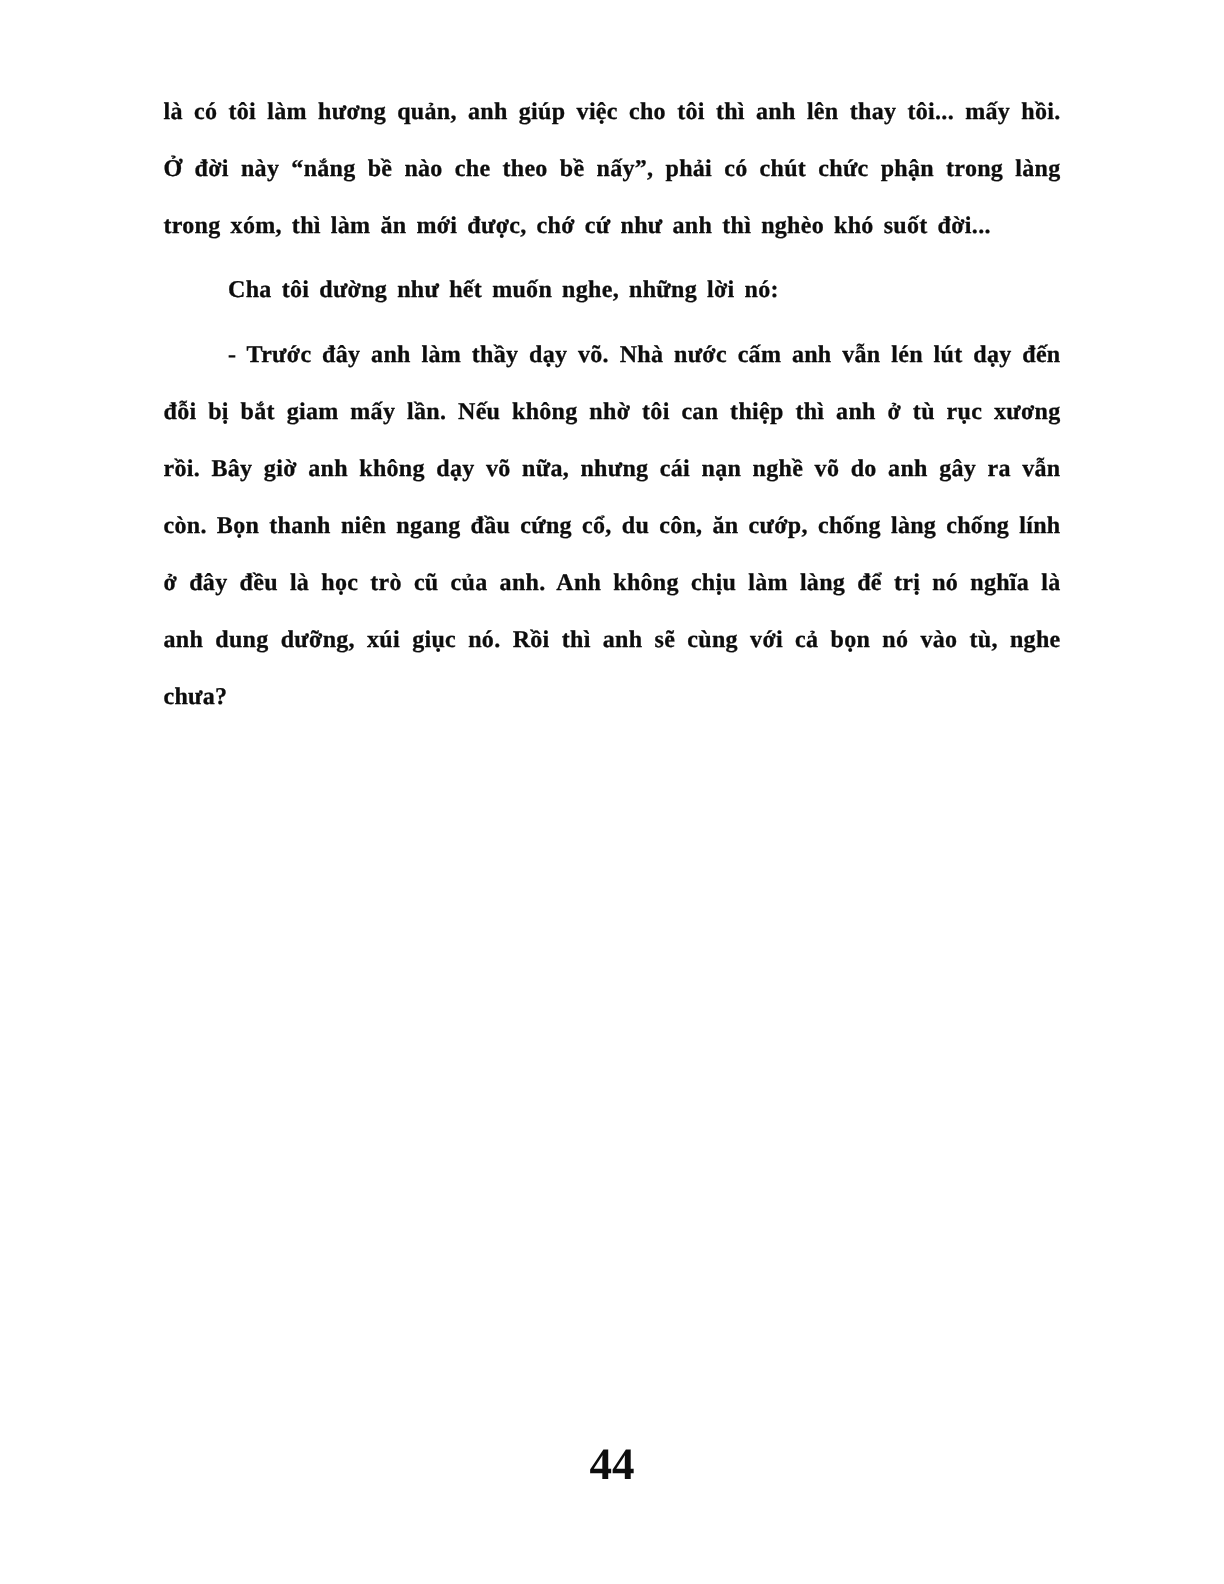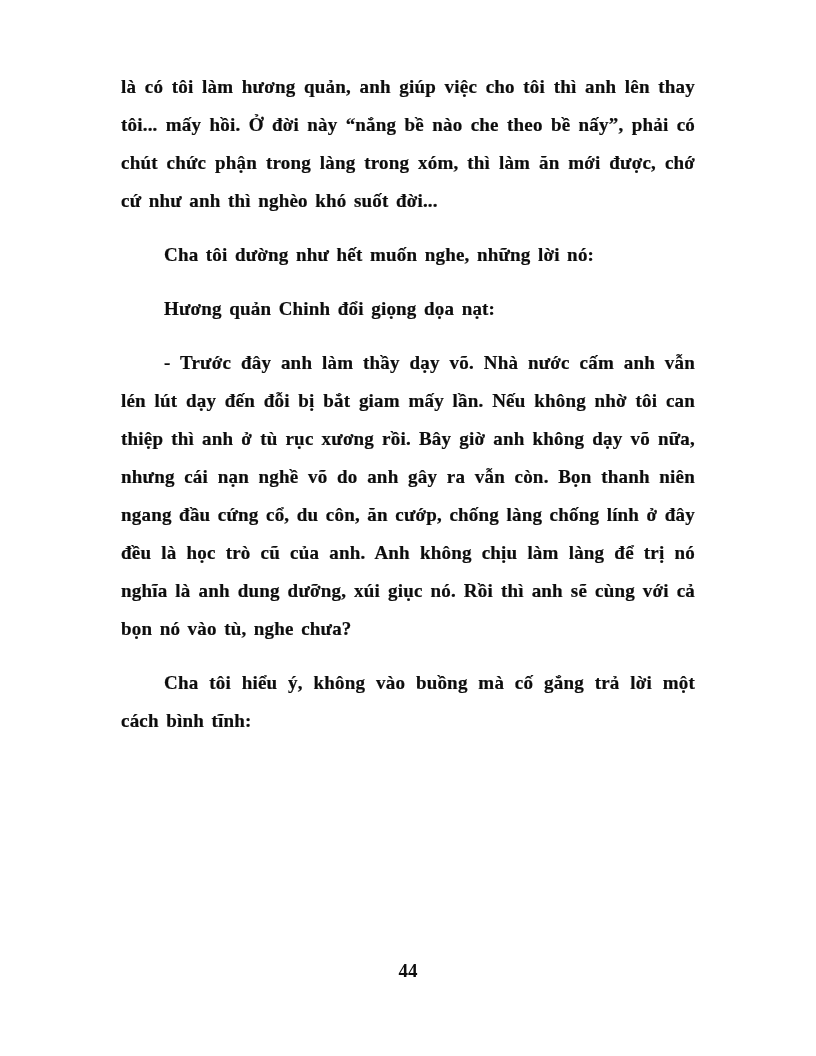--- a/index.html
+++ b/index.html
@@ -15,50 +15,48 @@
     font-family: "Liberation Serif", "DejaVu Serif", serif;
     color: #0d0d0d;
   }
   .page {
     position: absolute;
     top: 52px;
     left: 105px;
     width: 606px;
   }
   .para {
-    margin: 16px;
-    font-size: 19px;
+    margin: 4px;
+    font-size: 16px;
     line-height: 38px;
     text-align: justify;
     word-spacing: 2.5px;
     letter-spacing: 0.2px;
     font-weight: 600;
     -webkit-text-stroke: 0.2px #0d0d0d;
   }
   .para + .para {
     margin-top: 5px;
   }
   .para.indent {
     text-indent: 43px;
   }
   .page-number {
     position: absolute;
     top: 960px;
     left: 0;
     width: 816px;
     text-align: center;
-    font-size: 19px;
+    font-size: 30px;
     font-weight: 700;
     color: #0d0d0d;
   }
 </style>
 </head>
 <body>
 
 <div class="page">
   <p class="para">là có tôi làm hương quản, anh giúp việc cho tôi thì anh lên thay tôi... mấy hồi. Ở đời này “nắng bề nào che theo bề nấy”, phải có chút chức phận trong làng trong xóm, thì làm ăn mới được, chớ cứ như anh thì nghèo khó suốt đời...</p>
   <p class="para indent">Cha tôi dường như hết muốn nghe, những lời nó:</p>
-  <p class="para indent">Hương quản Chinh đổi giọng dọa nạt:</p>
   <p class="para indent">- Trước đây anh làm thầy dạy võ. Nhà nước cấm anh vẫn lén lút dạy đến đỗi bị bắt giam mấy lần. Nếu không nhờ tôi can thiệp thì anh ở tù rục xương rồi. Bây giờ anh không dạy võ nữa, nhưng cái nạn nghề võ do anh gây ra vẫn còn. Bọn thanh niên ngang đầu cứng cổ, du côn, ăn cướp, chống làng chống lính ở đây đều là học trò cũ của anh. Anh không chịu làm làng để trị nó nghĩa là anh dung dưỡng, xúi giục nó. Rồi thì anh sẽ cùng với cả bọn nó vào tù, nghe chưa?</p>
-  <p class="para indent">Cha tôi hiểu ý, không vào buồng mà cố gắng trả lời một cách bình tĩnh:</p>
 </div>
 
 <div class="page-number">44</div>
 
 </body></html>

